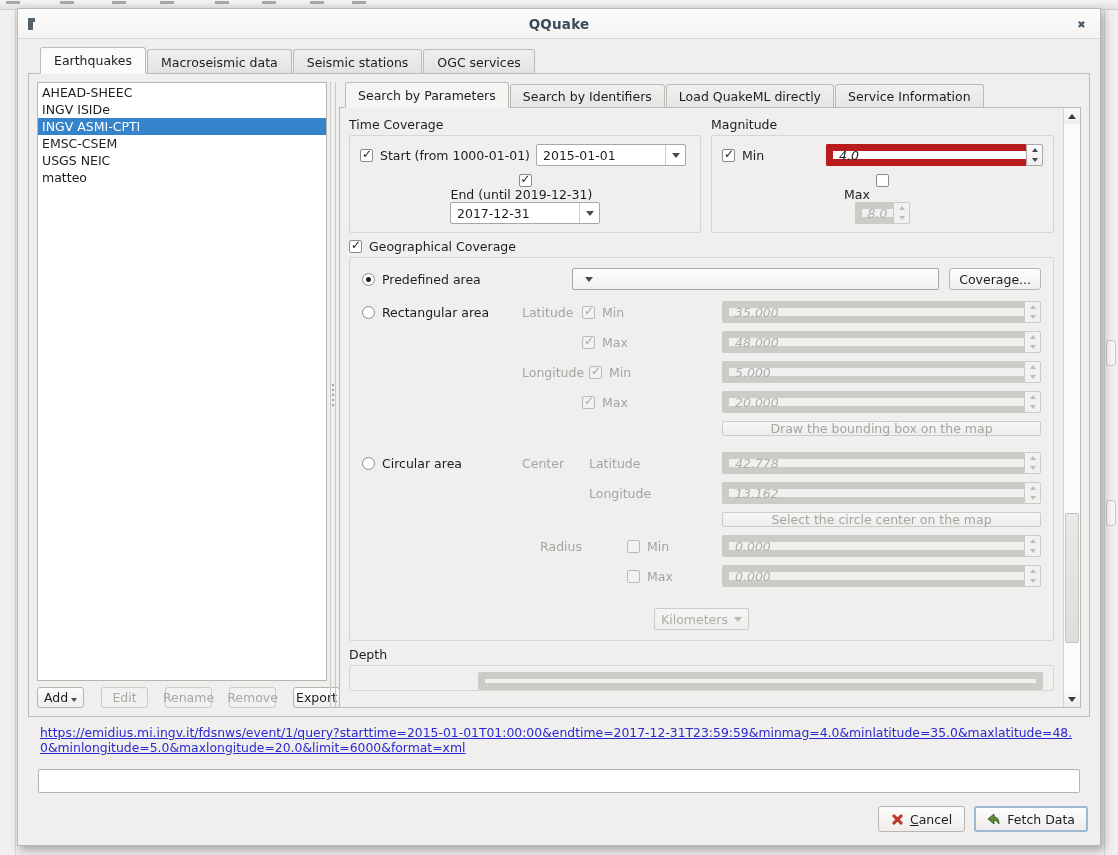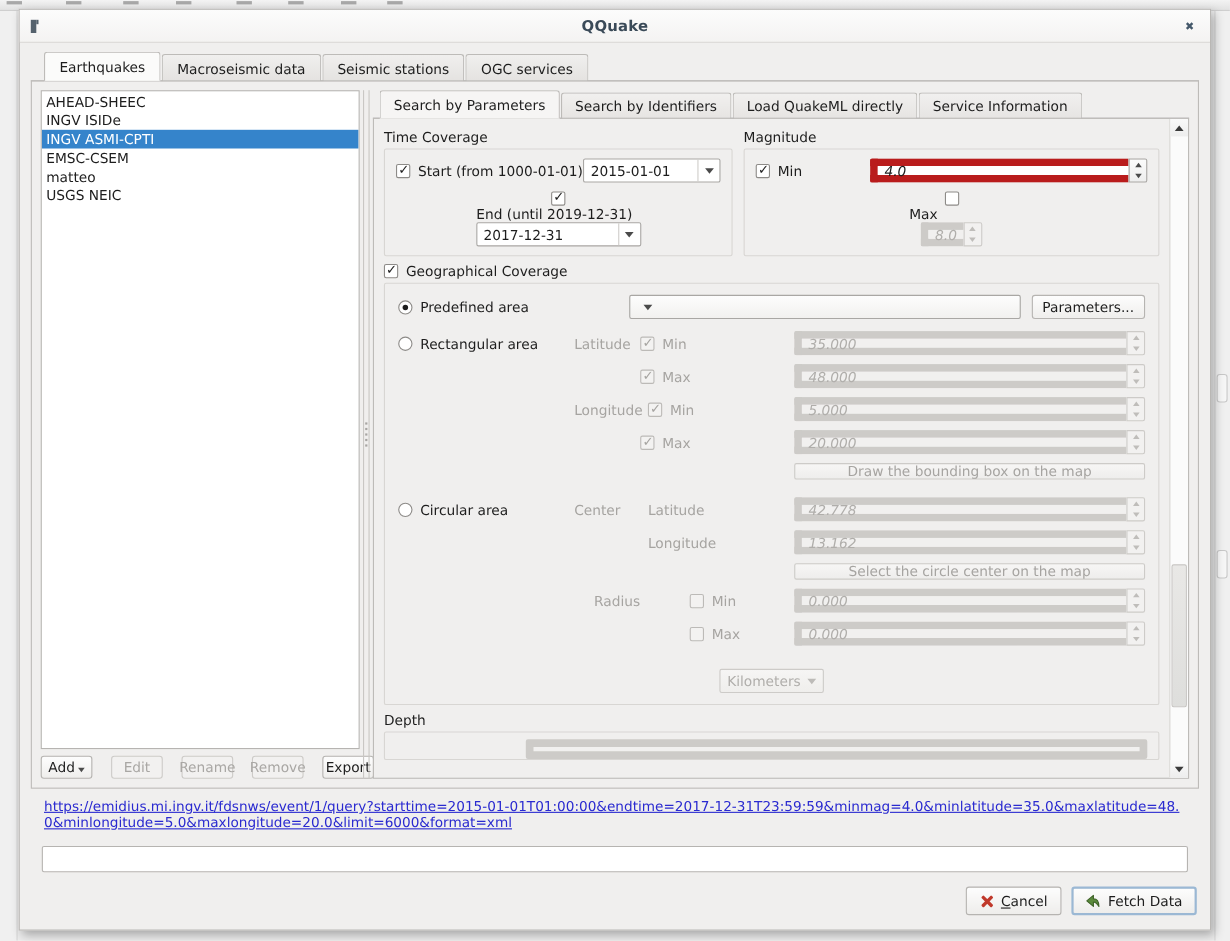--- a/index.html
+++ b/index.html
@@ -323,22 +323,22 @@
 
     <div class="tab-panel">
       <div class="split-row">
 
         <div id="left-pane">
           <div id="service-list">
             <div class="list-item">AHEAD-SHEEC</div>
             <div class="list-item">INGV ISIDe</div>
             <div class="list-item selected">INGV ASMI-CPTI</div>
             <div class="list-item">EMSC-CSEM</div>
+            <div class="list-item">USGS NEIC</div>
             <div class="list-item">matteo</div>
-            <div class="list-item">USGS NEIC</div>
           </div>
           <div id="left-buttons">
             <div class="btn">
               <span>Add</span>
               <span class="menu-caret"></span>
             </div>
             <div class="btn disabled">Edit</div>
             <div class="btn disabled">Rename</div>
             <div class="btn disabled">Remove</div>
             <div class="btn">Export</div>
@@ -371,21 +371,21 @@
             <div class="inner-tab">
               <span>Service Information</span>
             </div>
           </div>
 
           <div id="scroll-area">
             <div id="scroll-content">
 
               <div style="display:flex; gap:10px;">
 
-                <div class="group" style="width:317px">
+                <div class="group" style="width:352px">
                   <div class="g-title">Time Coverage</div>
                   <div class="g-frame">
                     <div class="row">
                       <span class="cb checked"></span>
                       <span class="lbl" style="width:156px">Start (from 1000-01-01)</span>
                       <div class="combo white boxed" style="width:150px">
                         <span class="cval">2015-01-01</span>
                         <span class="carrow">
                             <i></i>
                           </span>
@@ -449,21 +449,21 @@
                 <div class="g-frame" style="padding:10px 12px">
 
                   <div class="row" style="margin-bottom:11px">
                     <span class="rb checked"></span>
                     <span class="lbl" style="width:190px">Predefined area</span>
                     <div class="combo" style="flex:1 1 auto">
                       <span class="carrow">
                           <i></i>
                         </span>
                     </div>
-                    <div class="btn" style="margin-left:10px;height:22px">Parameters...</div>
+                    <div class="btn" style="margin-left:10px;height:22px">Coverage...</div>
                   </div>
 
                   <div class="row">
                     <span class="rb"></span>
                     <span class="lbl" style="width:140px">Rectangular area</span>
                     <span class="lbl dim" style="width:60px;margin-left:0">Latitude</span>
                     <span class="cb dim checked"></span>
                     <span class="lbl dim" style="width:120px">Min</span>
                     <div class="spin" style="flex:1 1 auto">
                       <div class="field dim">35.000</div>

